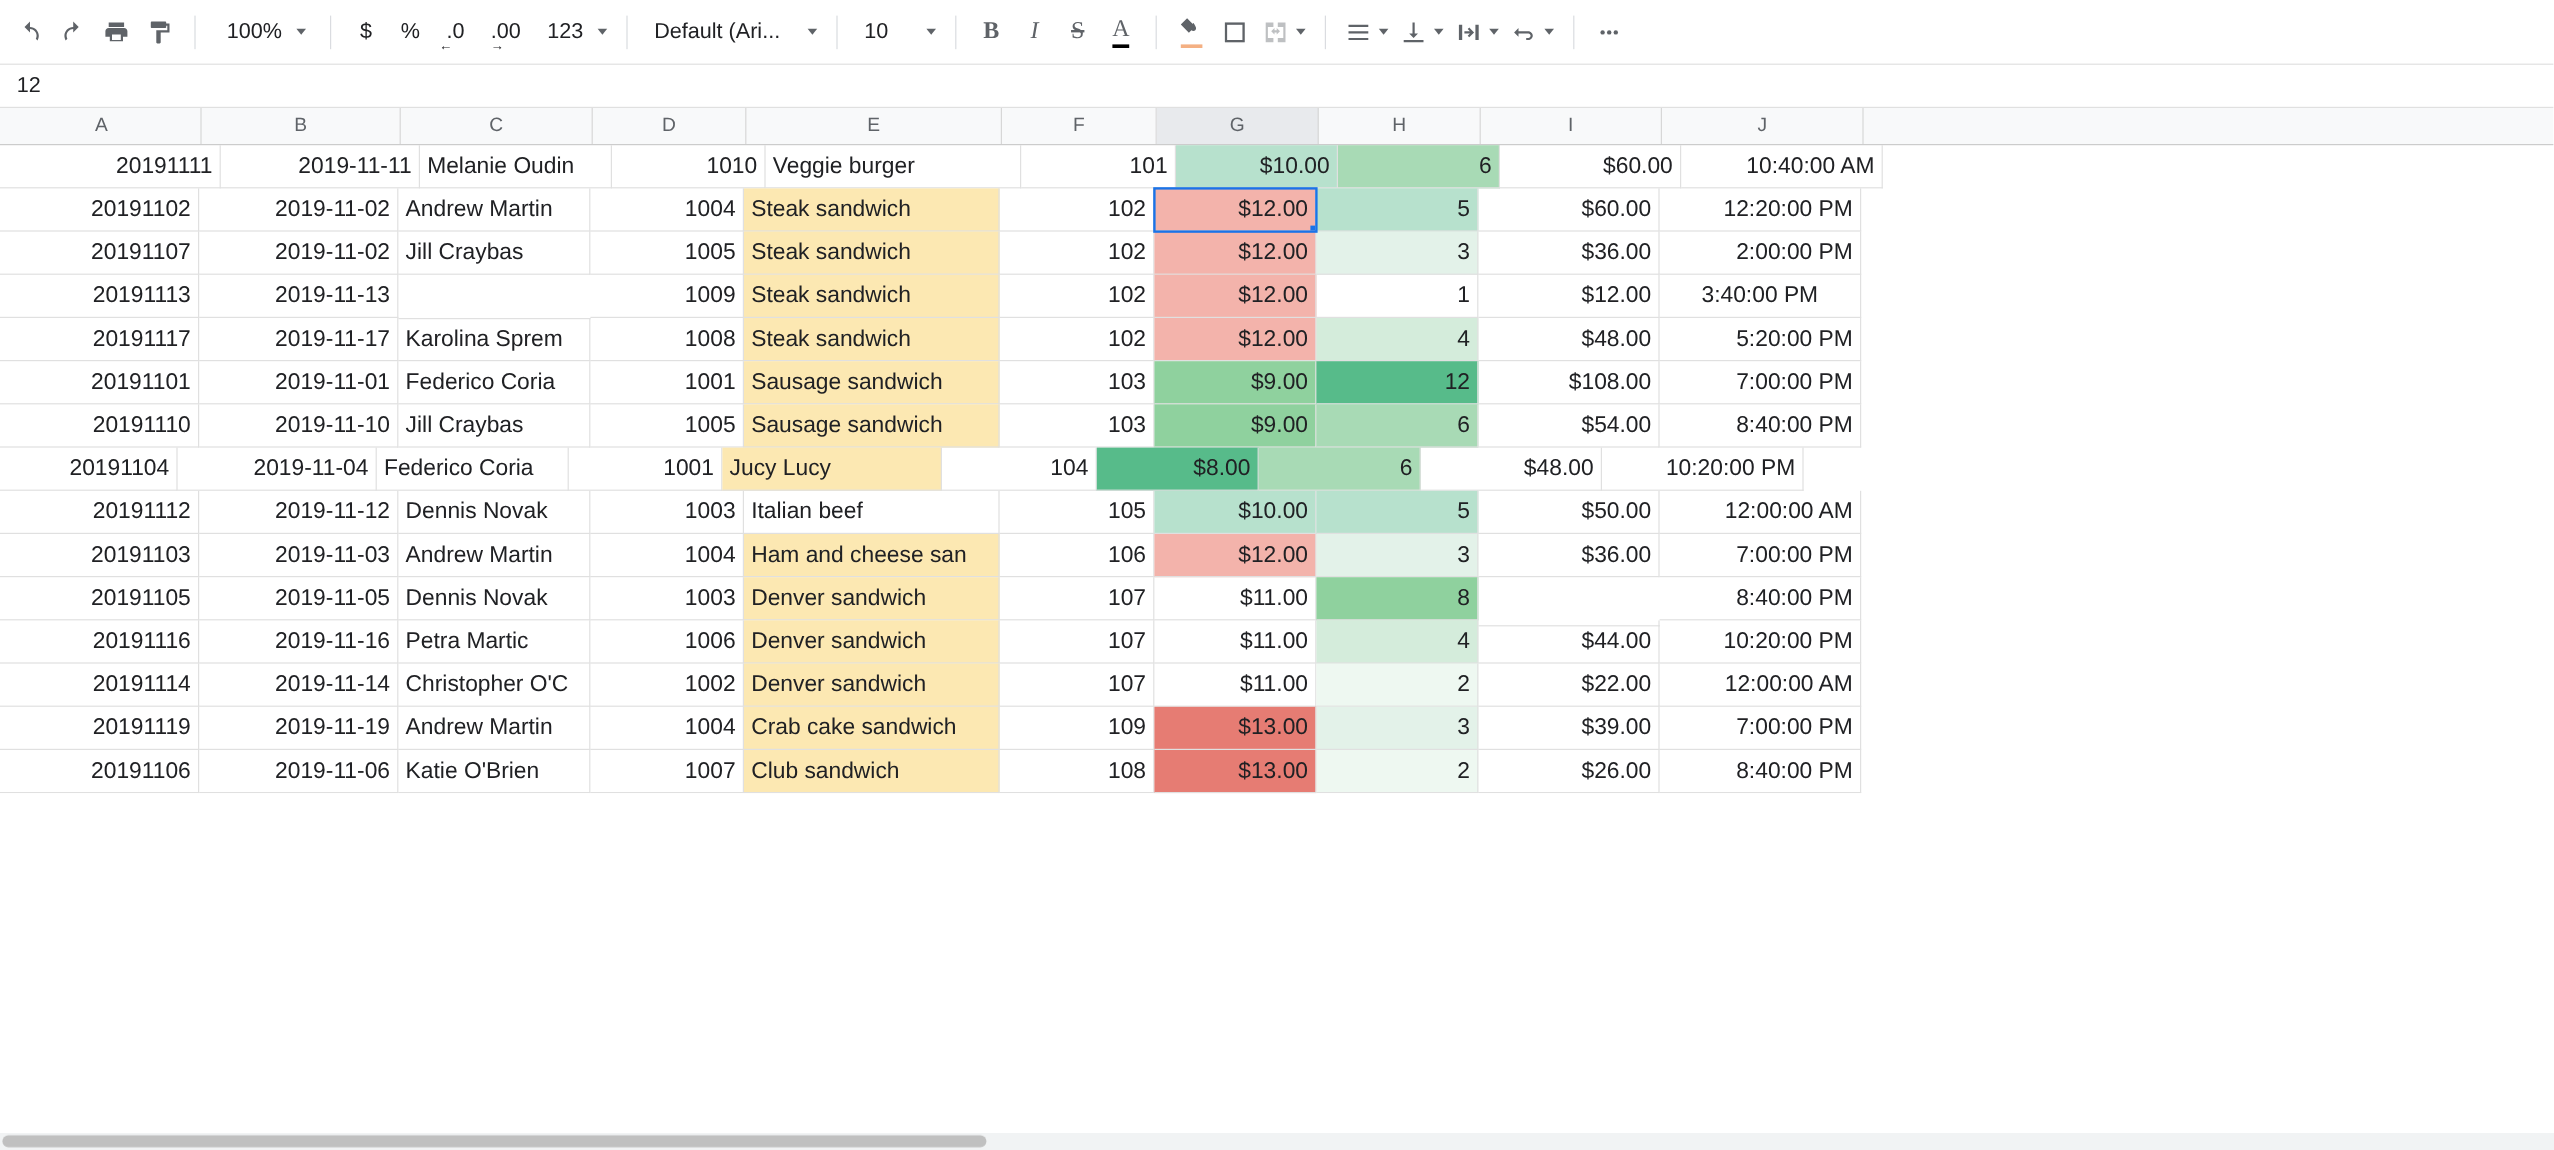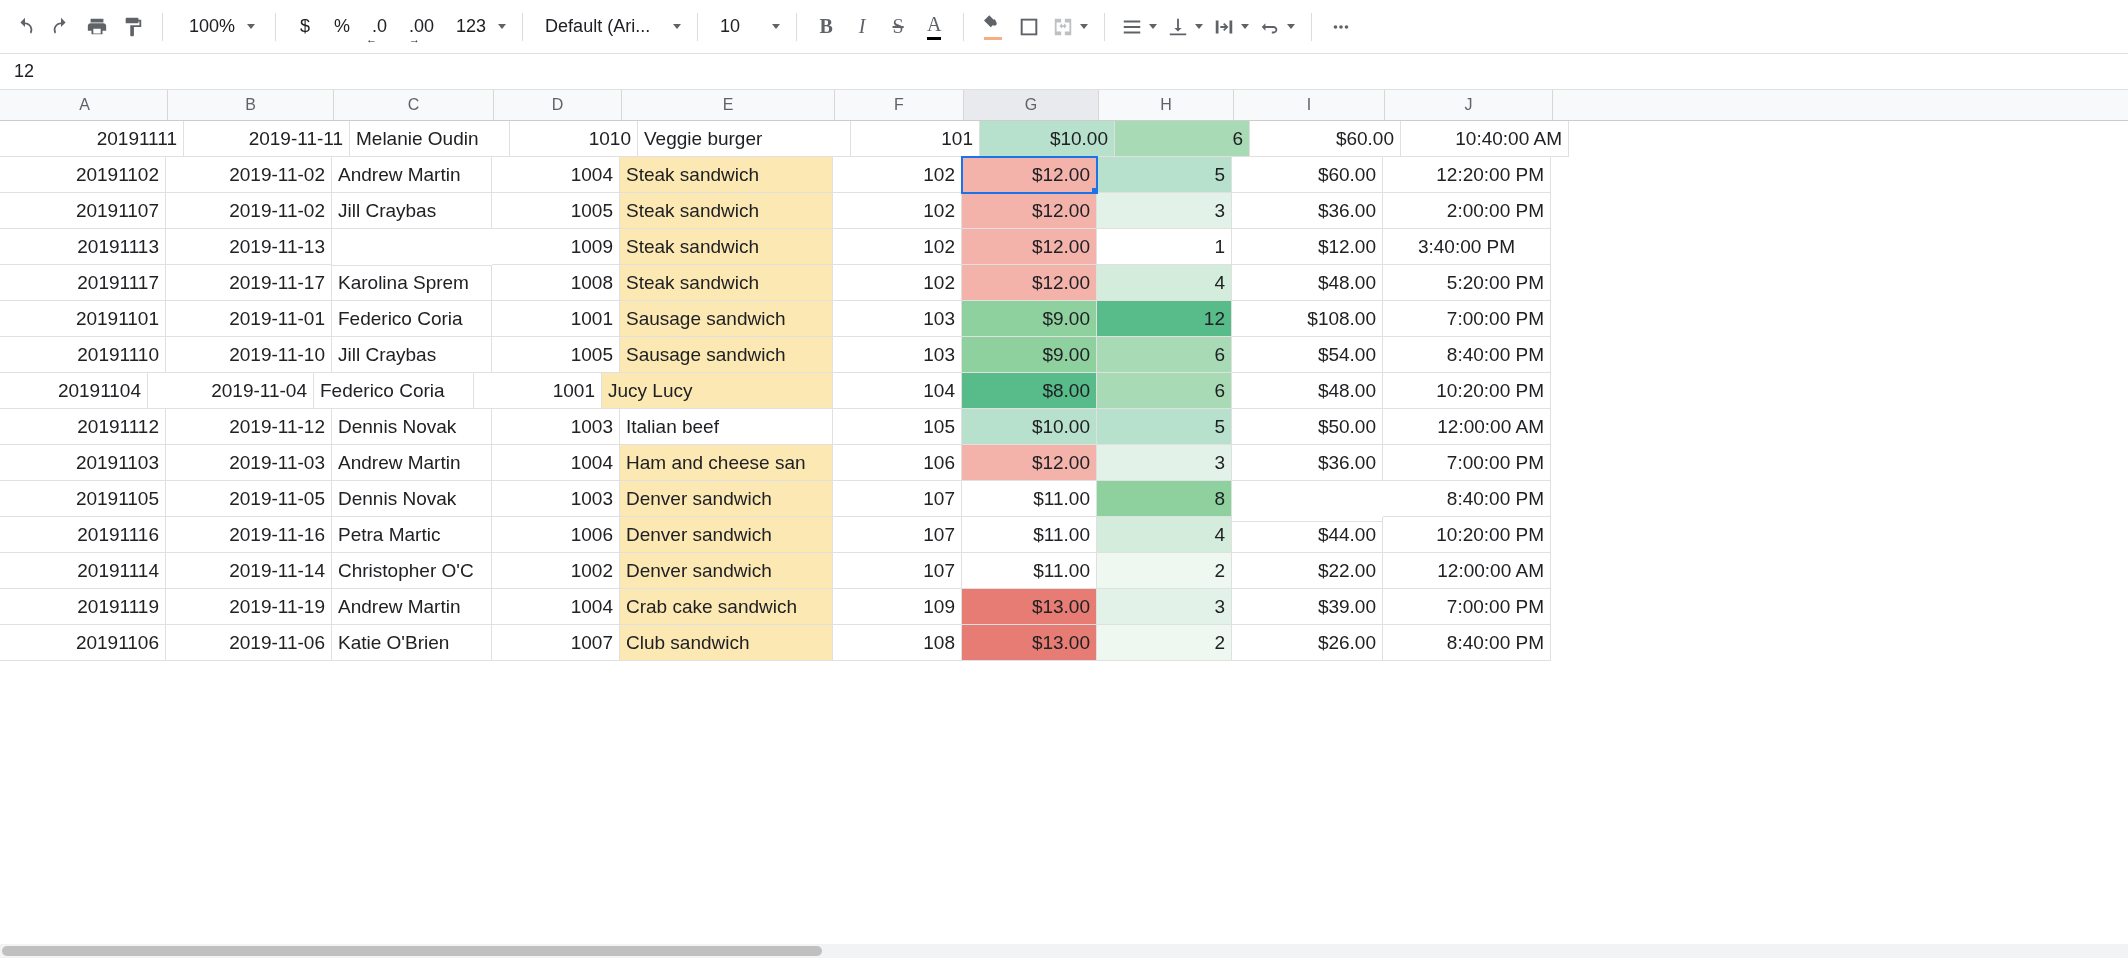--- a/index.html
+++ b/index.html
@@ -351,21 +351,21 @@
       <div class="cell num" style="width: 135px; background: rgb(143, 209, 158);">$9.00</div>
       <div class="cell num" style="width: 135px; background: rgb(168, 218, 181);">6</div>
       <div class="cell num" style="width: 151px;">$54.00</div>
       <div class="cell num" style="width: 168px;">8:40:00 PM</div>
     </div>
     <div class="grid-row">
       <div class="cell num" style="width: 148px;">20191104</div>
       <div class="cell num" style="width: 166px;">2019-11-04</div>
       <div class="cell" style="width: 160px;">Federico Coria</div>
       <div class="cell num" style="width: 128px;">1001</div>
-      <div class="cell" style="width: 231px; background: rgb(252, 232, 178);">Jucy Lucy</div>
+      <div class="cell" style="width: 183px; background: rgb(252, 232, 178);">Jucy Lucy</div>
       <div class="cell num" style="width: 129px;">104</div>
       <div class="cell num" style="width: 135px; background: rgb(87, 187, 138);">$8.00</div>
       <div class="cell num" style="width: 135px; background: rgb(168, 218, 181);">6</div>
       <div class="cell num" style="width: 151px;">$48.00</div>
       <div class="cell num" style="width: 168px;">10:20:00 PM</div>
     </div>
     <div class="grid-row">
       <div class="cell num" style="width: 166px;">20191112</div>
       <div class="cell num" style="width: 166px;">2019-11-12</div>
       <div class="cell" style="width: 160px;">Dennis Novak</div>

